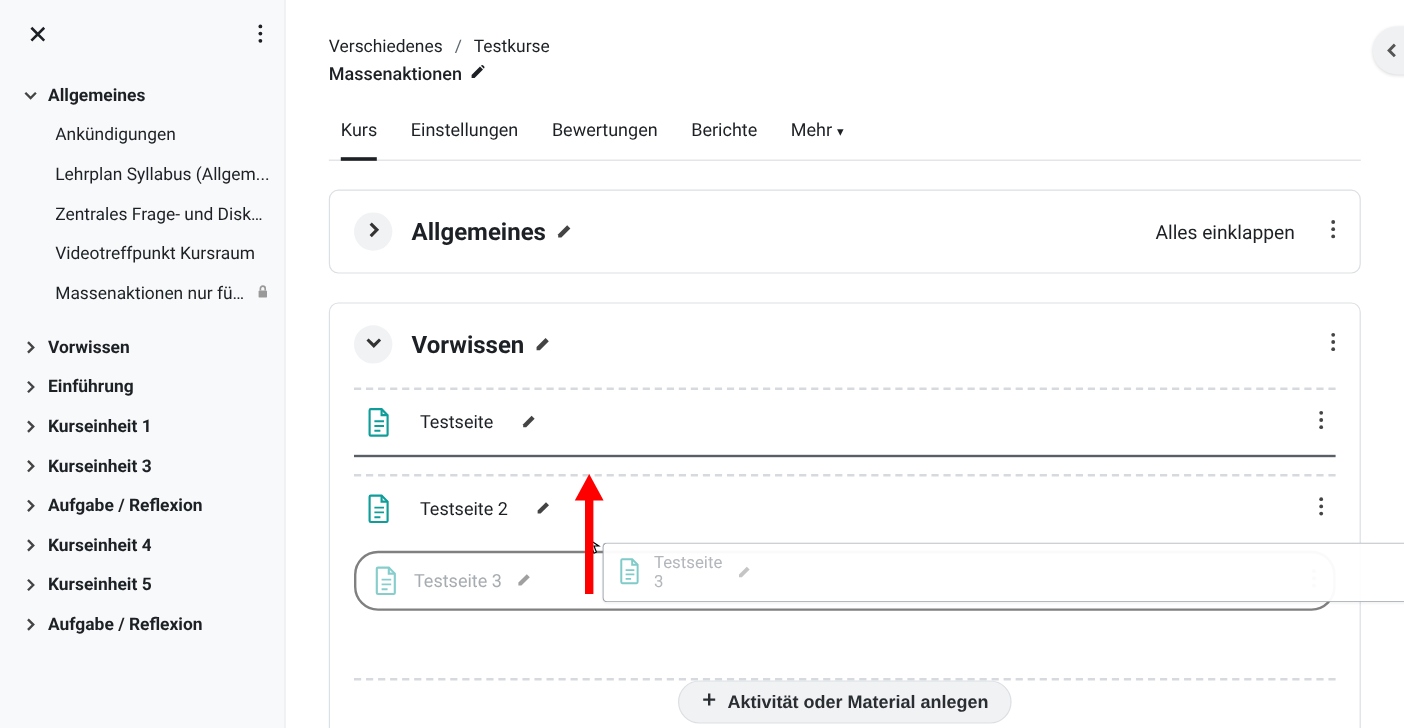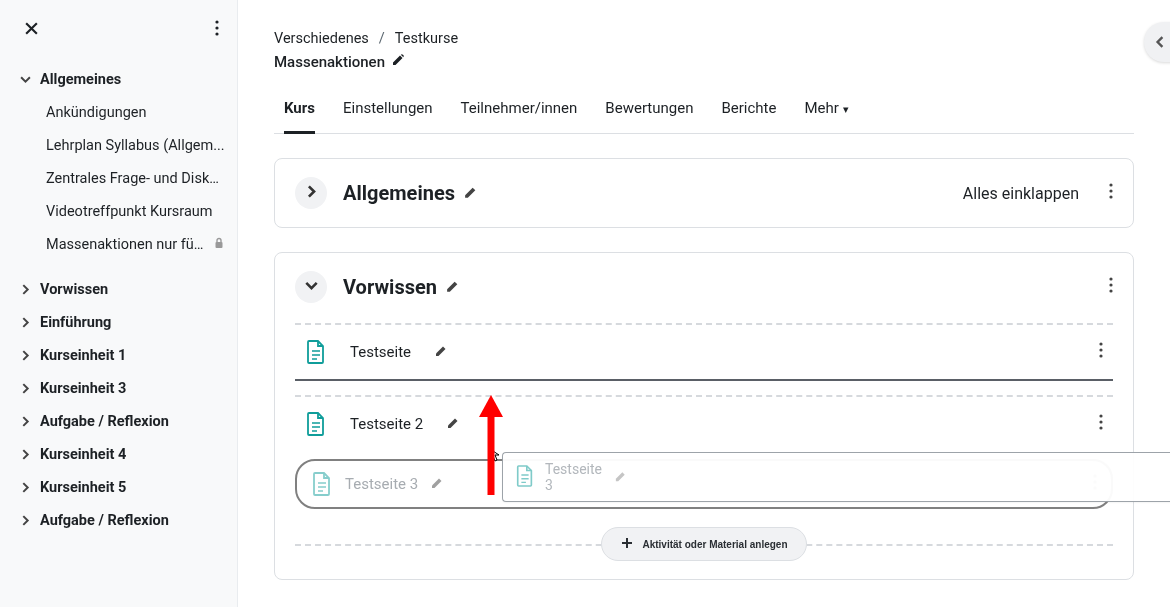--- a/index.html
+++ b/index.html
@@ -72,21 +72,21 @@
     overflow: hidden;
   }
   .breadcrumb { font-size: 14.5px; display: flex; gap: 10px; align-items: center; }
   .breadcrumb a { color: var(--text); text-decoration: none; }
   .breadcrumb .sep { color: var(--muted); }
   .title-row { display: flex; justify-content: space-between; align-items: center; margin-top: 6px; }
   h1 { font-size: 29px; font-weight: 700; margin: 10px 0 6px 0; }
   .massactions { display: flex; align-items: center; gap: 6px; font-size: 15px; font-weight: 500; cursor: pointer; }
   .tabs { display: flex; gap: 28px; border-bottom: 1px solid var(--border); margin-top: 14px; padding-left: 10px; }
   .tab { padding: 14px 0; font-size: 15px; cursor: pointer; color: var(--text); border-bottom: 3px solid transparent; margin-bottom: -1px; }
-  .tab.active { border-bottom-color: var(--text); font-weight: 700; }
+  .tab.active { border-bottom-color: var(--text); font-weight: 400; }
   .tab .caret { margin-left: 4px; font-size: 11px; }
   .section-card {
     border: 1px solid var(--border);
     border-radius: 8px;
     padding: 18px 20px;
     margin-top: 24px;
     background: var(--white);
   }
   .section-header { display: flex; align-items: center; gap: 16px; }
   .section-title { font-size: 20px; font-weight: 700; display: flex; align-items: center; gap: 8px; }
@@ -143,23 +143,23 @@
     position: absolute; left: 477px; top: 395px; pointer-events: none;
   }
   .add-btn-wrap { display: flex; justify-content: center; margin-top: 18px; position: relative; }
   .add-btn-wrap::before {
     content: ""; position: absolute; left: 0; right: 0; top: 50%;
     border-top: 2px dashed var(--border-dashed);
   }
   .add-btn {
     position: relative;
     background: #f1f2f4; border: 1px solid var(--border);
-    border-radius: 18px; padding: 8px 18px; font-size: 10px;
+    border-radius: 18px; padding: 8px 18px; font-size: 15px;
     display: inline-flex; align-items: center; gap: 8px; cursor: pointer;
-    font-weight: 600; color: #2a2e33;
+    font-weight: 600; color: #2a2e33; margin-top: 40px;
   }
   .drawer-handle {
     position: absolute; right: -6px; top: 22px;
     width: 32px; height: 40px; border-radius: 20px 0 0 20px;
     background: #f0f1f3; box-shadow: 0 1px 3px rgba(0,0,0,.15);
     display: flex; align-items: center; justify-content: center; cursor: pointer;
   }
 </style>
 </head>
 <body>
@@ -299,21 +299,20 @@
           <svg width="14" height="14" viewBox="0 0 14 14" fill="currentColor">
               <path d="M2 12 L2 9.5 L9 2.5 L11.5 5 L4.5 12 Z M9.8 1.7 a1.5 1.5 0 0 1 2.1 0 l.4 .4 a1.5 1.5 0 0 1 0 2.1"></path>
             </svg>
         </span>
       </div>
     </div>
 
     <div class="tabs">
       <div class="tab active">Kurs</div>
       <div class="tab">Einstellungen</div>
-      <div class="tab">Teilnehmer/innen</div>
       <div class="tab">Bewertungen</div>
       <div class="tab">Berichte</div>
       <div class="tab">
         <span>Mehr</span><span class="caret">▾</span>
       </div>
     </div>
 
     <section class="section-card">
       <div class="section-header">
         <button class="collapse-btn">

